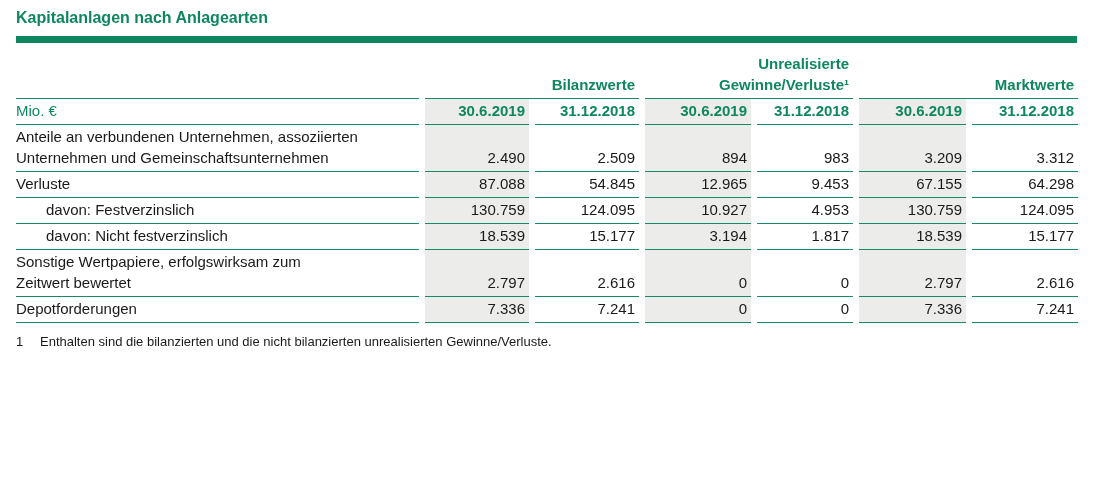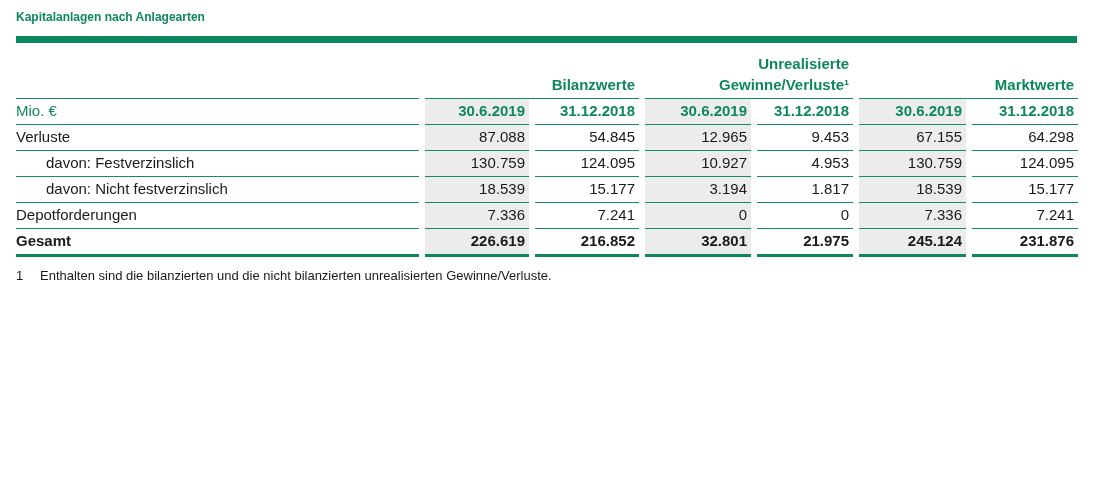--- a/index.html
+++ b/index.html
@@ -16,21 +16,21 @@
     color: var(--text);
   }
   .page {
     width: 1093px;
     height: 487px;
     padding: 8px 10px 0 16px;
     overflow: hidden;
   }
   .page-title {
     margin: 0 0 9px 0;
-    font-size: 12px;
+    font-size: 16px;
     line-height: 19px;
     font-weight: bold;
     color: var(--green);
   }
   .title-rule {
     width: 1061px;
     height: 7px;
     background: var(--green);
   }
   table.fin-table {
@@ -114,20 +114,30 @@
       <th class="num date shaded">30.6.2019</th>
           <th class="num date">31.12.2018</th>
           <th class="num date shaded">30.6.2019</th>
           <th class="num date">31.12.2018</th>
           <th class="num date shaded">30.6.2019</th>
           <th class="num date">31.12.2018</th>
         </tr>
     </thead>
     <tbody>
         <tr>
+          <td class="label">Anteile an verbundenen Unternehmen, assoziierten
+Unternehmen und Gemeinschaftsunternehmen</td>
+          <td class="num shaded">2.490</td>
+          <td class="num">2.509</td>
+          <td class="num shaded">894</td>
+          <td class="num">983</td>
+          <td class="num shaded">3.209</td>
+          <td class="num">3.312</td>
+        </tr>
+        <tr>
           <td class="label">Verluste</td>
           <td class="num shaded">87.088</td>
           <td class="num">54.845</td>
           <td class="num shaded">12.965</td>
           <td class="num">9.453</td>
           <td class="num shaded">67.155</td>
           <td class="num">64.298</td>
         </tr>
         <tr>
           <td class="label indent">davon: Festverzinslich</td>
@@ -141,36 +151,37 @@
         <tr>
           <td class="label indent">davon: Nicht festverzinslich</td>
           <td class="num shaded">18.539</td>
           <td class="num">15.177</td>
           <td class="num shaded">3.194</td>
           <td class="num">1.817</td>
           <td class="num shaded">18.539</td>
           <td class="num">15.177</td>
         </tr>
         <tr>
+          <td class="label">Sonstige Wertpapiere, erfolgswirksam zum
+Zeitwert bewertet</td>
+          <td class="num shaded">2.797</td>
+          <td class="num">2.616</td>
+          <td class="num shaded">0</td>
+          <td class="num">0</td>
+          <td class="num shaded">2.797</td>
+          <td class="num">2.616</td>
+        </tr>
+        <tr>
           <td class="label">Depotforderungen</td>
           <td class="num shaded">7.336</td>
           <td class="num">7.241</td>
           <td class="num shaded">0</td>
           <td class="num">0</td>
           <td class="num shaded">7.336</td>
           <td class="num">7.241</td>
-        </tr>
-        <tr class="total">
-          <td class="label">Gesamt</td>
-          <td class="num shaded">226.619</td>
-          <td class="num">216.852</td>
-          <td class="num shaded">32.801</td>
-          <td class="num">21.975</td>
-          <td class="num shaded">245.124</td>
-          <td class="num">231.876</td>
         </tr>
       </tbody>
   </table>
 
   <div class="footnote">
     <span class="marker">1</span>
     <span>Enthalten sind die bilanzierten und die nicht bilanzierten unrealisierten Gewinne/Verluste.</span>
   </div>
 
 </div>

